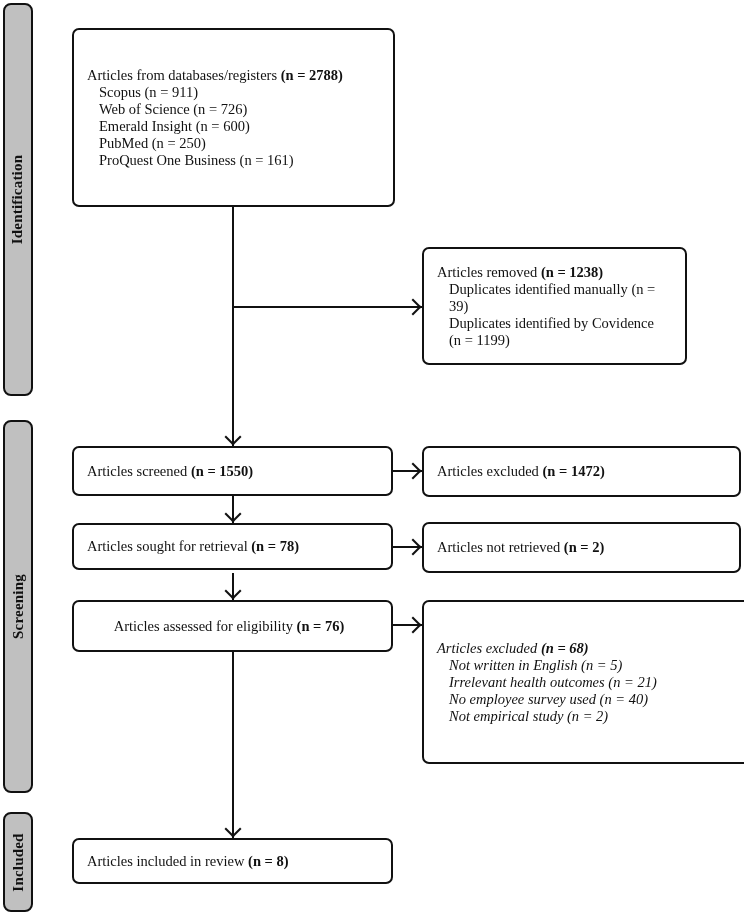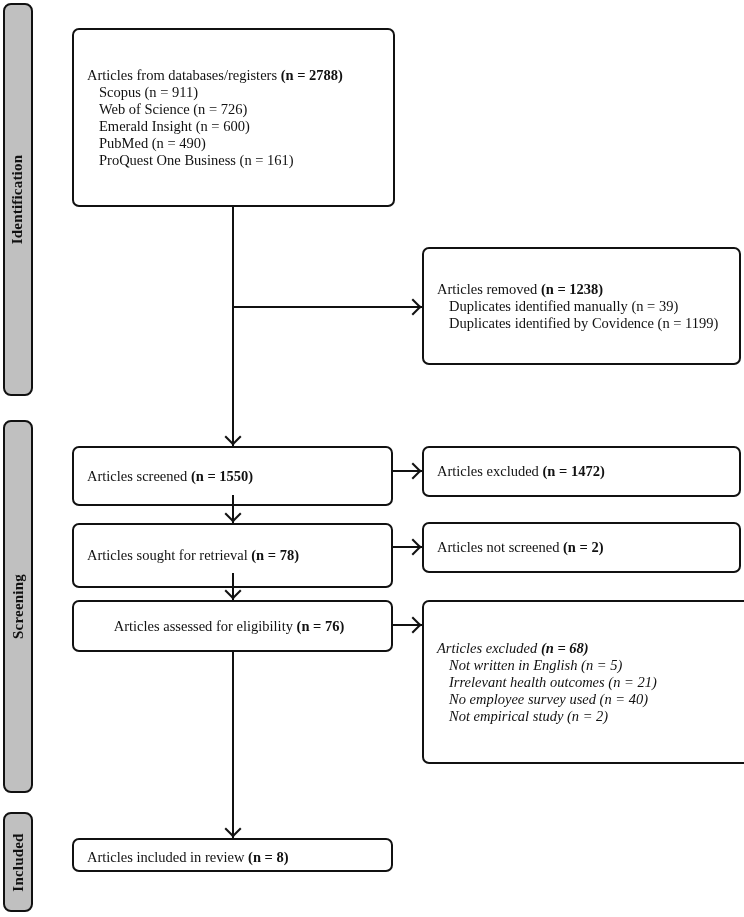--- a/index.html
+++ b/index.html
@@ -50,28 +50,28 @@
     line-height: 17px;
     display: flex;
     flex-direction: column;
     justify-content: center;
     padding: 4px 20px 4px 13px;
   }
   .box .sub { margin-left: 12px; }
   .b { font-weight: bold; }
 
   #box-databases            { left: 72px;  top: 28px;  width: 323px; height: 179px; }
-  #box-removed              { left: 422px; top: 247px; width: 319px; height: 118px; }
-  #box-screened             { left: 72px;  top: 446px; width: 321px; height: 60px; }
+  #box-removed              { left: 422px; top: 247px; width: 265px; height: 118px; }
+  #box-screened             { left: 72px;  top: 446px; width: 321px; height: 50px; }
   #box-excluded-screening   { left: 422px; top: 446px; width: 319px; height: 51px; }
-  #box-sought               { left: 72px;  top: 523px; width: 321px; height: 65px; }
+  #box-sought               { left: 72px;  top: 523px; width: 321px; height: 47px; }
   #box-not-retrieved        { left: 422px; top: 522px; width: 319px; height: 51px; }
   #box-assessed             { left: 72px;  top: 600px; width: 321px; height: 52px; text-align: center; }
   #box-excluded-eligibility { left: 422px; top: 600px; width: 351px; height: 164px; font-style: italic; }
-  #box-included             { left: 72px;  top: 838px; width: 321px; height: 34px; justify-content: flex-end; }
+  #box-included             { left: 72px;  top: 838px; width: 321px; height: 46px; }
 
   
   .vline, .hline { position: absolute; background: #111111; }
   .vline { width: 2px; }
   .hline { height: 2px; }
   .chev {
     position: absolute;
     width: 12px;
     height: 12px;
     border: 0 solid #111111;
@@ -92,21 +92,21 @@
   </div>
   <div class="stage" id="stage-included">
     <span>Included</span>
   </div>
 
   <div class="box" id="box-databases">
     <div><span>Articles from databases/registers </span><span class="b">(n = 2788)</span></div>
     <div class="sub">Scopus (n = 911)</div>
     <div class="sub">Web of Science (n = 726)</div>
     <div class="sub">Emerald Insight (n = 600)</div>
-    <div class="sub">PubMed (n = 490)</div>
+    <div class="sub">PubMed (n = 250)</div>
     <div class="sub">ProQuest One Business (n = 161)</div>
   </div>
 
   <div class="box" id="box-removed">
     <div><span>Articles removed </span><span class="b">(n = 1238)</span></div>
     <div class="sub">Duplicates identified manually (n = 39)</div>
     <div class="sub">Duplicates identified by Covidence (n = 1199)</div>
   </div>
 
   <div class="box" id="box-screened">
@@ -115,21 +115,21 @@
 
   <div class="box" id="box-excluded-screening">
     <div><span>Articles excluded </span><span class="b">(n = 1472)</span></div>
   </div>
 
   <div class="box" id="box-sought">
     <div><span>Articles sought for retrieval </span><span class="b">(n = 78)</span></div>
   </div>
 
   <div class="box" id="box-not-retrieved">
-    <div><span>Articles not screened </span><span class="b">(n = 2)</span></div>
+    <div><span>Articles not retrieved </span><span class="b">(n = 2)</span></div>
   </div>
 
   <div class="box" id="box-assessed">
     <div><span>Articles assessed for eligibility </span><span class="b">(n = 76)</span></div>
   </div>
 
   <div class="box" id="box-excluded-eligibility">
     <div><span>Articles excluded </span><span class="b">(n = 68)</span></div>
     <div class="sub">Not written in English (n = 5)</div>
     <div class="sub">Irrelevant health outcomes (n = 21)</div>

